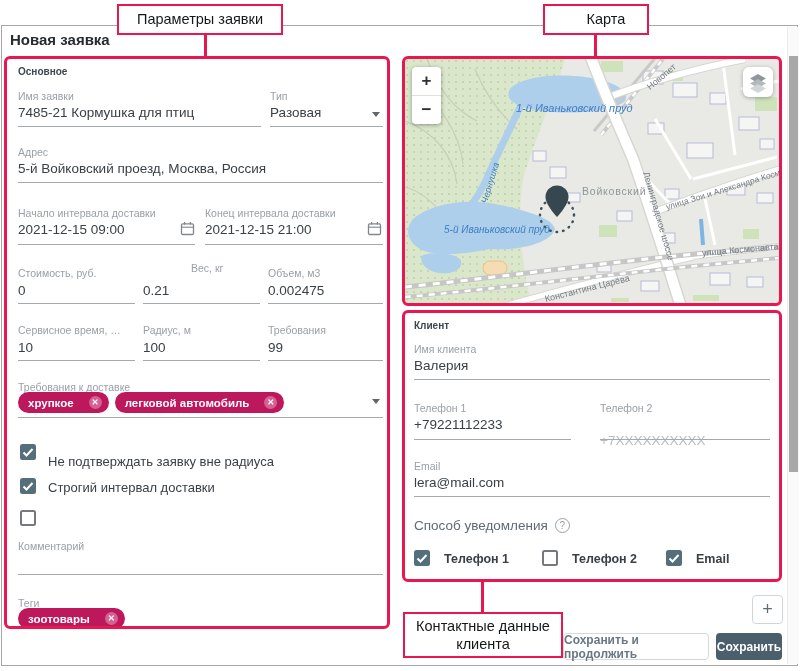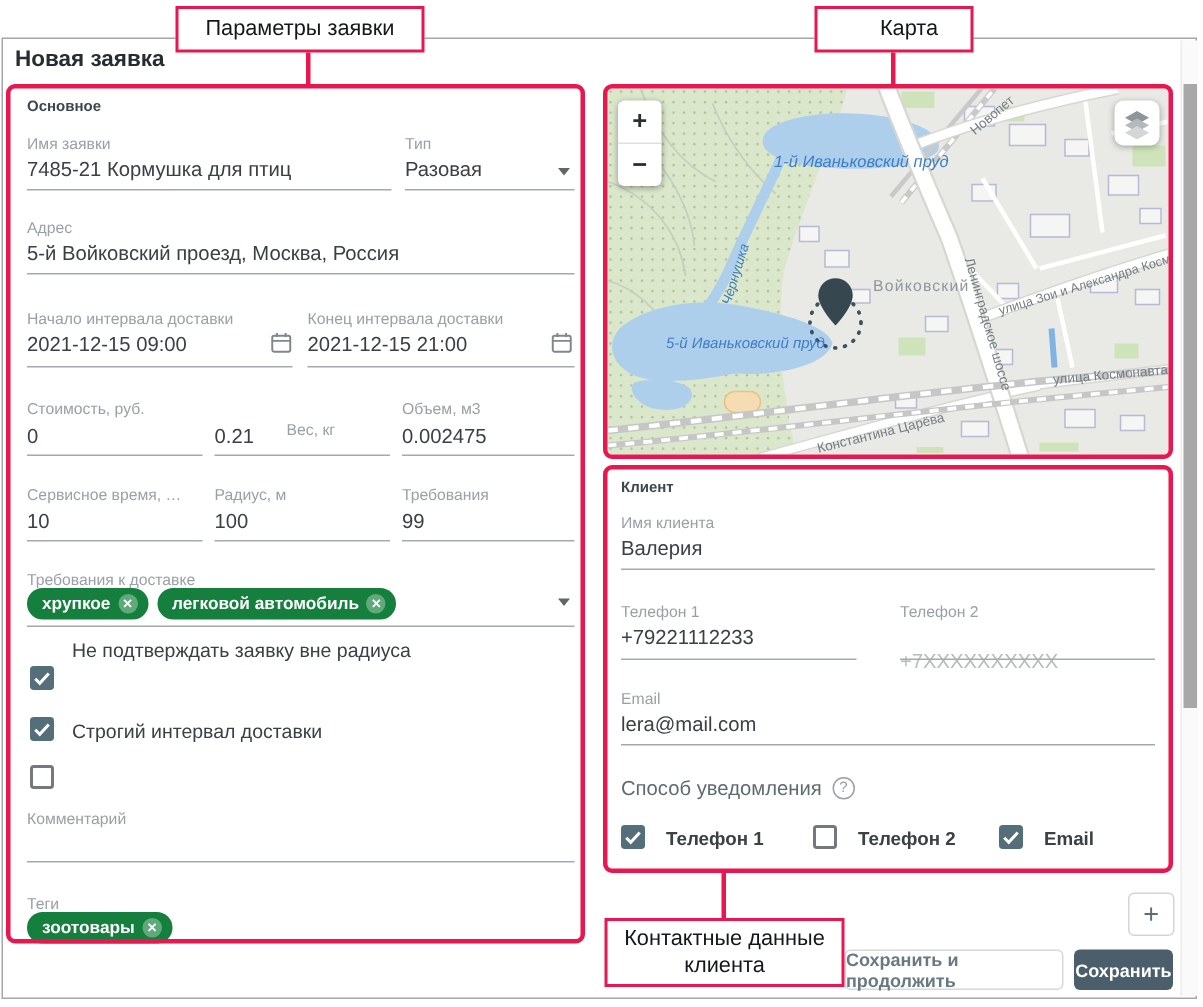--- a/index.html
+++ b/index.html
@@ -8,21 +8,21 @@
   .abs{position:absolute;}
   .window{position:absolute;left:1px;top:25px;width:797px;height:641px;
           border:1.5px solid #a6a6a6;background:#fff;box-sizing:border-box;}
   .title{position:absolute;left:10px;top:31px;font-size:15px;font-weight:700;color:#272c31;}
   .sec{font-size:10px;font-weight:700;color:#3c474f;}
   .lbl{font-size:10.5px;color:#9aa0a6;white-space:nowrap;}
   .val{font-size:13.5px;color:#3a4045;white-space:nowrap;}
   .ph{font-size:13.5px;color:#b7bbbf;white-space:nowrap;}
   .ul{height:1px;background:#a4a9ad;}
   .caret{width:0;height:0;border-left:4.5px solid transparent;border-right:4.5px solid transparent;border-top:5px solid #5f666c;}
-  .chip{display:inline-flex;align-items:center;gap:5px;background:#15803d;color:#fff;
+  .chip{display:inline-flex;align-items:center;gap:15px;background:#be185d;color:#fff;
         font-size:11.5px;font-weight:700;padding:0 7px 0 10px;border-radius:11px;height:21px;}
   .chipx{width:13px;height:13px;border-radius:50%;background:rgba(255,255,255,.32);color:#fff;
          font-size:8.5px;line-height:13px;text-align:center;font-weight:700;}
   .cb{width:16px;height:16px;border-radius:2.5px;box-sizing:border-box;}
   .cb.off{border:2px solid #75797d;background:#fff;}
   .cb.on{background:#546e7a;}
   .cb.on svg{display:block;}
   .cblbl{font-size:13px;color:#3a4045;white-space:nowrap;}
   .redrect{position:absolute;border:3px solid #e8174f;border-radius:6px;z-index:25;pointer-events:none;box-sizing:border-box;}
   .redbox{position:absolute;border:2.5px solid #e8174f;background:#fff;display:flex;flex-direction:column;
@@ -93,21 +93,21 @@
         <line x1="1.5" y1="6.2" x2="13.5" y2="6.2" stroke="#80868b" stroke-width="1.1"></line>
         <line x1="4.6" y1="1" x2="4.6" y2="3.6" stroke="#80868b" stroke-width="1.3"></line>
         <line x1="10.4" y1="1" x2="10.4" y2="3.6" stroke="#80868b" stroke-width="1.3"></line>
       </svg>
   </span>
   <div class="abs ul" style="left:205px;top:244px;width:178px;"></div>
 
   <div class="abs lbl" style="left:18px;top:267px;">Стоимость, руб.</div>
   <div class="abs val" style="left:18px;top:283px;">0</div>
   <div class="abs ul" style="left:18px;top:303px;width:117px;"></div>
-  <div class="abs lbl" style="left:143px;top:281px;padding-left:48px;">Вес, кг</div>
+  <div class="abs lbl" style="left:143px;top:262px;padding-left:48px;">Вес, кг</div>
   <div class="abs val" style="left:143px;top:283px;">0.21</div>
   <div class="abs ul" style="left:143px;top:303px;width:117px;"></div>
   <div class="abs lbl" style="left:268px;top:267px;">Объем, м3</div>
   <div class="abs val" style="left:268px;top:283px;">0.002475</div>
   <div class="abs ul" style="left:268px;top:303px;width:115px;"></div>
 
   <div class="abs lbl" style="left:18px;top:324px;">Сервисное время, …</div>
   <div class="abs val" style="left:18px;top:340px;">10</div>
   <div class="abs ul" style="left:18px;top:360px;width:117px;"></div>
   <div class="abs lbl" style="left:143px;top:324px;">Радиус, м</div>
@@ -129,21 +129,21 @@
       </span>
   </div>
   <div class="abs caret" style="left:372px;top:399px;"></div>
   <div class="abs ul" style="left:18px;top:417px;width:365px;"></div>
 
   <div class="abs cb on" style="left:20px;top:444px;">
       <svg width="16" height="16" viewBox="0 0 16 16">
         <path d="M3.5 8.5l3 3 6-6.5" stroke="#fff" stroke-width="2" fill="none"></path>
       </svg>
     </div>
-  <div class="abs cblbl" style="left:48px;top:426px;">Не подтверждать заявку вне радиуса</div>
+  <div class="abs cblbl" style="left:48px;top:454px;">Не подтверждать заявку вне радиуса</div>
 
   <div class="abs cb on" style="left:20px;top:478px;">
       <svg width="16" height="16" viewBox="0 0 16 16">
         <path d="M3.5 8.5l3 3 6-6.5" stroke="#fff" stroke-width="2" fill="none"></path>
       </svg>
     </div>
   <div class="abs cblbl" style="left:48px;top:480px;">Строгий интервал доставки</div>
 
   <div class="abs cb off" style="left:20px;top:510px;"></div>
 

